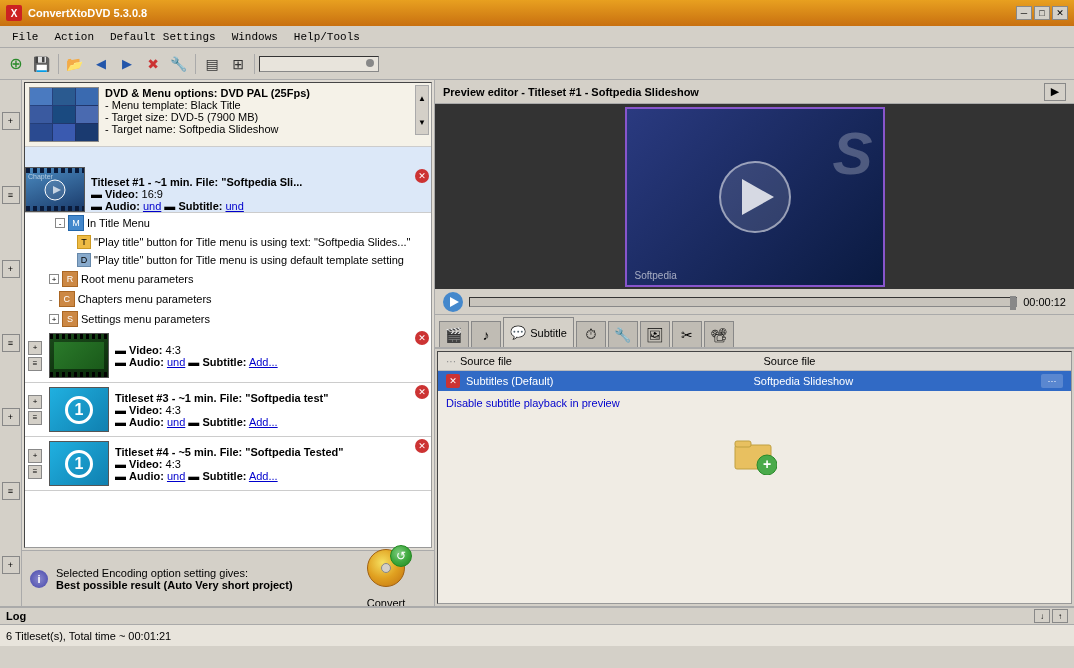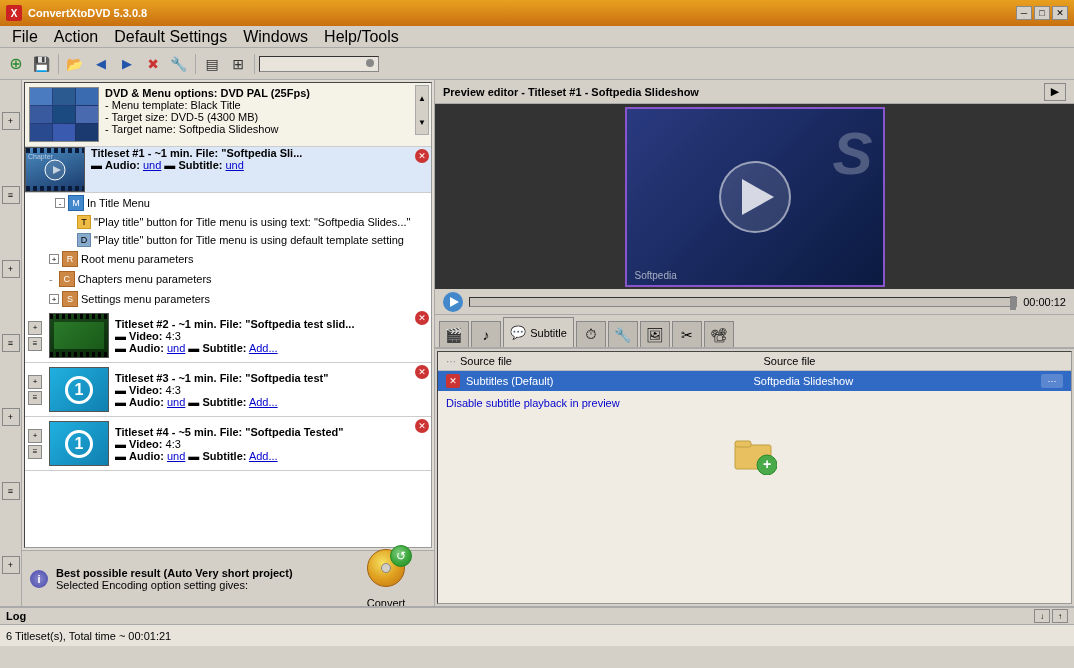--- a/index.html
+++ b/index.html
@@ -55,21 +55,22 @@
       background: #d4d0c8;
       height: 22px;
       display: flex;
       align-items: center;
       border-bottom: 1px solid #aaa;
       padding: 0 4px;
     }
     .menu-item {
       padding: 2px 8px;
       cursor: pointer;
-      font-size: 16px;
+      font-size: 11px;
+      font-family: Liberation Mono, monospace;
     }
     
     #toolbar {
       background: #d4d0c8;
       height: 32px;
       display: flex;
       align-items: center;
       padding: 2px 4px;
       gap: 2px;
       border-bottom: 1px solid #aaa;
@@ -416,44 +417,45 @@
           <div style="background:#3a5aa0;"></div>
           <div style="background:#1a4a80;"></div>
           <div style="background:#4a6ab0;"></div>
           <div style="background:#2a4a90;"></div>
           <div style="background:#3a5ab0;"></div>
           <div style="background:#1a3a70;"></div>
         </div>
         <div style="margin-left:6px;">
           <div style="font-weight:bold;"><span>DVD &amp; Menu options:</span> <span>DVD PAL (25Fps)</span></div>
           <div><span>- Menu template:</span> <span>Black Title</span></div>
-          <div><span>- Target size:</span> <span>DVD-5 (4300 MB)</span></div>
+          <div><span>- Target size:</span> <span>DVD-5 (7900 MB)</span></div>
           <div><span>- Target name:</span> <span>Softpedia Slideshow</span></div>
         </div>
         <div style="position:absolute;right:2px;top:2px;width:14px;background:#d4d0c8;border:1px solid #aaa;cursor:pointer;display:flex;flex-direction:column;align-items:center;justify-content:space-around;height:50px;">
           <div style="font-size:8px;">▲</div>
           <div style="font-size:8px;">▼</div>
         </div>
       </div>
 
       <div class="ts-wrapper ts-selected" style="display:flex;align-items:stretch;border-bottom:1px solid #ccc;background:#dce8f8;">
-        <div style="display:flex;align-items:flex-start;flex:1;position:relative;">
+        <div style="display:flex;align-items:flex-end;flex:1;position:relative;margin-top:20px;">
           <div style="width:60px;height:45px;background:linear-gradient(160deg,#4a8ac0,#1a3a6a);border:1px solid #555;flex-shrink:0;position:relative;overflow:hidden;">
             <div style="position:absolute;top:0;left:0;right:0;height:5px;background:repeating-linear-gradient(90deg,#0a1a3a 0px,#0a1a3a 4px,transparent 4px,transparent 7px);"></div>
             <div style="position:absolute;bottom:0;left:0;right:0;height:5px;background:repeating-linear-gradient(90deg,#0a1a3a 0px,#0a1a3a 4px,transparent 4px,transparent 7px);"></div>
             <div style="position:absolute;top:5px;left:2px;font-size:7px;color:rgba(255,255,255,0.6);">Chapter</div>
             <div style="position:absolute;center;width:100%;display:flex;justify-content:center;align-items:center;height:100%;">
               <svg width="24" height="24" viewBox="0 0 24 24">
                   <circle cx="12" cy="12" r="10" fill="rgba(255,255,255,0.1)" stroke="white" stroke-width="1"></circle>
                   <polygon points="10,8 18,12 10,16" fill="rgba(255,255,255,0.7)"></polygon>
                 </svg>
             </div>
           </div>
           <div style="margin-left:6px;flex:1;">
             <div style="font-weight:bold;font-size:11px;">Titleset #1 - ~1 min. File: "Softpedia Sli...</div>
+            <div style="font-size:11px;">▬ <strong>Video:</strong> 16:9</div>
             <div style="font-size:11px;">▬ <strong>Audio:</strong> <span style="color:#0000cc;text-decoration:underline;">und</span> ▬ <strong>Subtitle:</strong> <span style="color:#0000cc;text-decoration:underline;">und</span></div>
           </div>
           <div class="close-btn">✕</div>
         </div>
       </div>
 
       <div class="tree-item" style="padding-left:30px;">
         <div class="expand-btn">-</div>
         <div style="width:16px;height:16px;background:#4488cc;border:1px solid #2266aa;display:flex;align-items:center;justify-content:center;margin-right:3px;font-size:9px;color:white;">M</div>
         <span>In Title Menu</span>
@@ -487,21 +489,20 @@
           <div class="ts-side-btn">+</div>
           <div class="ts-side-btn">≡</div>
         </div>
         <div style="display:flex;align-items:center;padding:4px;flex:1;position:relative;">
           <div style="width:60px;height:45px;background:linear-gradient(160deg,#1a4a1a,#0a2a0a);border:1px solid #555;flex-shrink:0;position:relative;overflow:hidden;">
             <div style="position:absolute;top:0;left:0;right:0;height:5px;background:repeating-linear-gradient(90deg,#000 0px,#000 3px,transparent 3px,transparent 6px);"></div>
             <div style="position:absolute;bottom:0;left:0;right:0;height:5px;background:repeating-linear-gradient(90deg,#000 0px,#000 3px,transparent 3px,transparent 6px);"></div>
             <div style="position:absolute;top:8px;left:4px;right:4px;bottom:8px;background:linear-gradient(135deg,#2a7a2a,#1a5a1a);"></div>
           </div>
           <div style="margin-left:6px;flex:1;font-size:11px;">
-            <div style="font-weight:bold;">Titleset #2 - ~1 min. File: "Softpedia test slid...</div>
             <div>▬ <strong>Video:</strong> 4:3</div>
             <div>▬ <strong>Audio:</strong> <span style="color:#0000cc;text-decoration:underline;">und</span> ▬ <strong>Subtitle:</strong> <span style="color:#0000cc;text-decoration:underline;">Add...</span></div>
           </div>
           <div class="close-btn">✕</div>
         </div>
       </div>
 
       <div style="display:flex;align-items:stretch;border-bottom:1px solid #ccc;">
         <div style="width:20px;display:flex;flex-direction:column;align-items:center;justify-content:center;gap:2px;padding:2px;">
           <div class="ts-side-btn">+</div>
@@ -538,22 +539,22 @@
         </div>
       </div>
 
     </div>
 
     <div id="bottom-bar" style="height:56px;background:#d4d0c8;border-top:1px solid #aaa;display:flex;align-items:center;padding:4px 8px;gap:8px;">
       <div style="width:18px;height:18px;background:radial-gradient(circle,#8888cc,#4444aa);border-radius:50%;display:flex;align-items:center;justify-content:center;flex-shrink:0;">
         <span style="color:white;font-size:11px;font-weight:bold;">i</span>
       </div>
       <div id="encoding-info">
+        <div>Selected Encoding option setting gives:</div>
         <div><strong>Best possible result (Auto Very short project)</strong></div>
-        <div>Selected Encoding option setting gives:</div>
       </div>
       <div id="convert-btn" style="display:flex;flex-direction:column;align-items:center;cursor:pointer;width:80px;flex-shrink:0;">
         <div style="width:44px;height:38px;position:relative;display:flex;align-items:center;justify-content:center;">
 
           <div style="width:38px;height:38px;background:radial-gradient(circle at 40% 35%,#f5e060,#e0a020,#c07010);border-radius:50%;border:1px solid #a06010;position:relative;display:flex;align-items:center;justify-content:center;">
             <div style="width:10px;height:10px;background:#d4d0c8;border-radius:50%;border:1px solid #888;"></div>
           </div>
           <div style="position:absolute;top:-4px;right:-4px;width:22px;height:22px;background:radial-gradient(circle at 40% 35%,#80cc80,#40aa40,#208820);border-radius:50%;border:1px solid #208820;display:flex;align-items:center;justify-content:center;">
             <div style="color:white;font-size:12px;line-height:1;">↺</div>
           </div>

